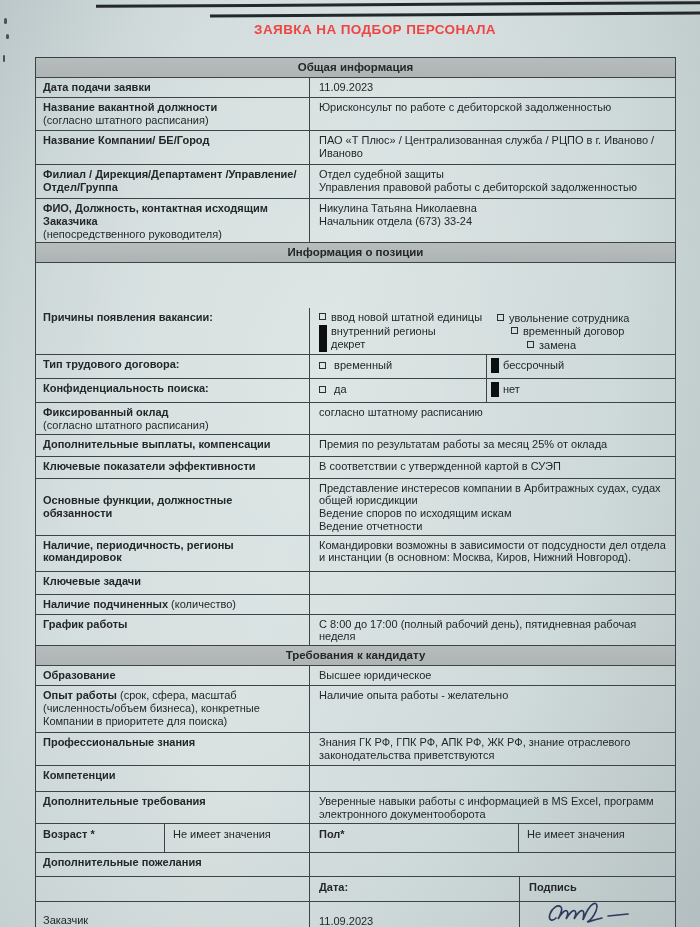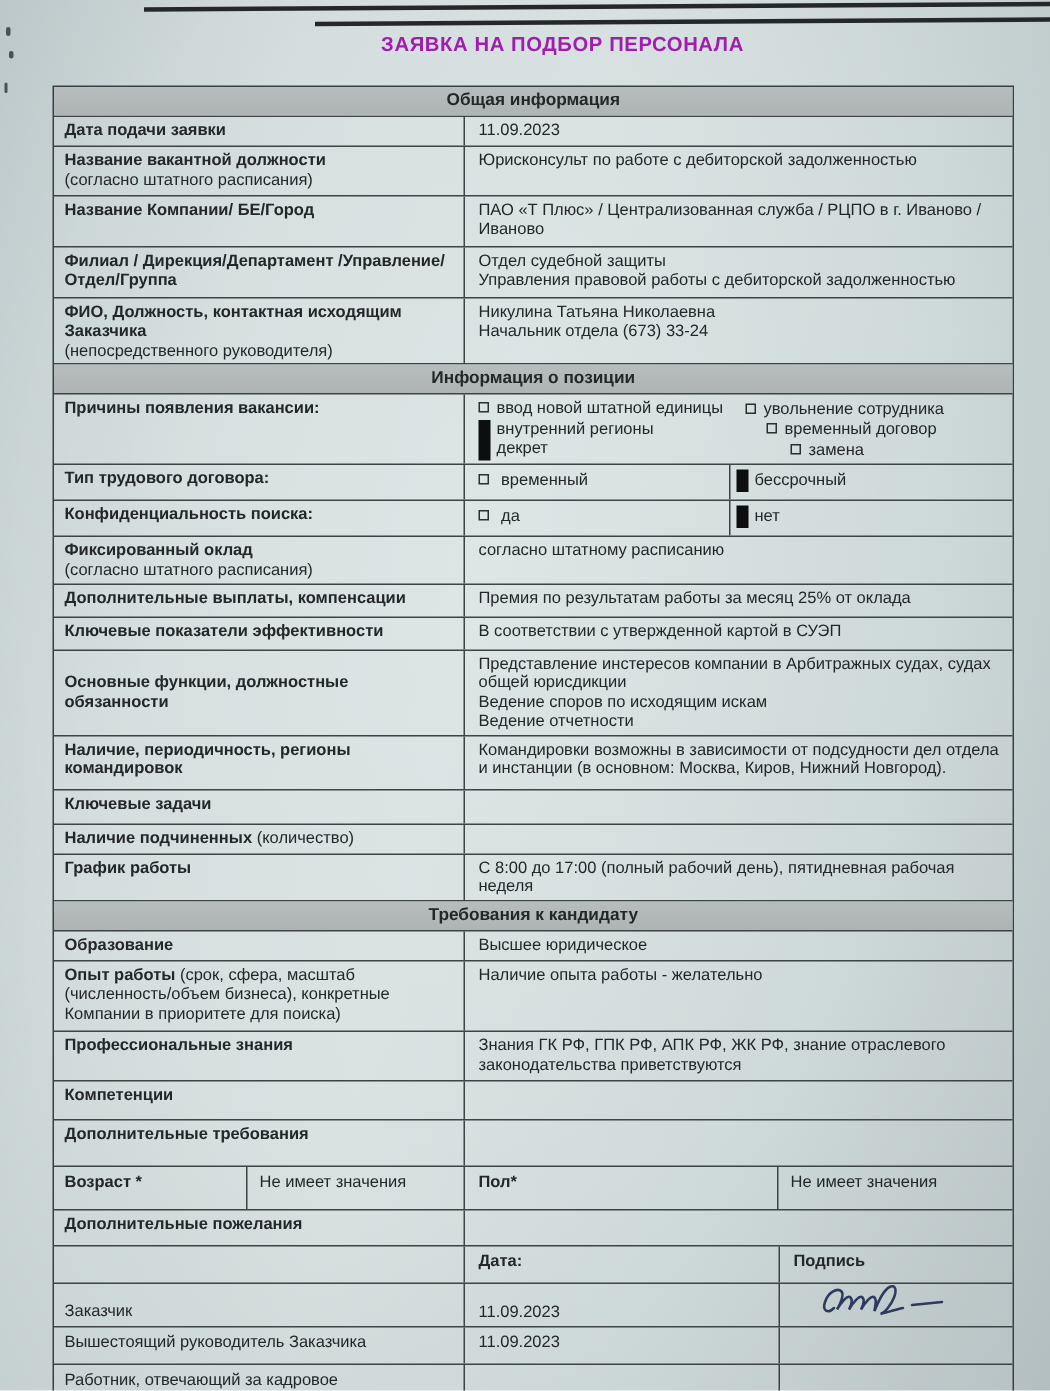--- a/index.html
+++ b/index.html
@@ -16,21 +16,21 @@
   }
   
   .scanline { position:absolute; background:#24282a; height:3px; transform: rotate(-0.35deg); }
   .scanline.l1 { left:96px; right:-4px; top:3px; }
   .scanline.l2 { left:210px; right:-4px; top:13px; height:2.5px; }
   .speck { position:absolute; background:#4a5254; border-radius:2px; }
 
   .title {
     position:absolute; top:22px; left:60px; right:10px;
     text-align:center; font-weight:bold; font-size:13.5px; letter-spacing:.4px;
-    color:#a21caf;
+    color:#ef4444;
   }
 
   .tbl {
     position:absolute; left:35px; top:57px; width:641px;
     border:1.6px solid #3a3f41;
     background: rgba(255,255,255,0.05);
   }
   .row { display:flex; border-bottom:1.5px solid #3e4345; font-size:11px; line-height:1.16; }
   .row:last-child { border-bottom:none; }
   .sechead {
@@ -84,21 +84,21 @@
   .c-so-sign.hd { font-weight:bold; padding-top:4px; }
 
   .sig-svg { position:absolute; left:22px; top:-6px; }
 
   
   .r-h19 { min-height:19px; } .r-h20 { min-height:20px; } .r-h22 { min-height:22px; }
   .r-h23 { min-height:23px; } .r-h24 { min-height:24px; } .r-h25 { min-height:25px; }
   .r-h26 { min-height:26px; } .r-h29 { min-height:29px; } .r-h30 { min-height:30px; }
   .r-h31 { min-height:31px; } .r-h33 { min-height:33px; } .r-h34 { min-height:34px; }
   .r-h36 { min-height:36px; } .r-h42 { min-height:42px; }
-  .r-h45 { min-height:45px; } .r-h47 { min-height:47px; }
+  .r-h45 { min-height:45px;margin-top:45px; } .r-h47 { min-height:47px; }
 </style>
 </head>
 <body>
 
 <div class="vignette"></div>
 
 <div class="scanline l1"></div>
 <div class="scanline l2"></div>
 <div class="speck" style="left:4px;top:18px;width:3px;height:6px;"></div>
 <div class="speck" style="left:6px;top:34px;width:3px;height:5px;"></div>
@@ -281,20 +281,21 @@
     <div class="c-val">Знания ГК РФ, ГПК РФ, АПК РФ, ЖК РФ, знание отраслевого законодательства приветствуются</div>
   </div>
 
   <div class="row r-h26">
     <div class="c-label">Компетенции</div>
     <div class="c-val"></div>
   </div>
 
   <div class="row r-h31">
     <div class="c-label">Дополнительные требования</div>
+    <div class="c-val">Уверенные навыки работы с информацией в MS Excel, программ электронного документооборота</div>
   </div>
 
   <div class="row r-h29">
     <div class="c-age-l">Возраст *</div>
     <div class="c-age-v">Не имеет значения</div>
     <div class="c-gen-l">Пол*</div>
     <div class="c-gen-v">Не имеет значения</div>
   </div>
 
   <div class="row r-h24">

